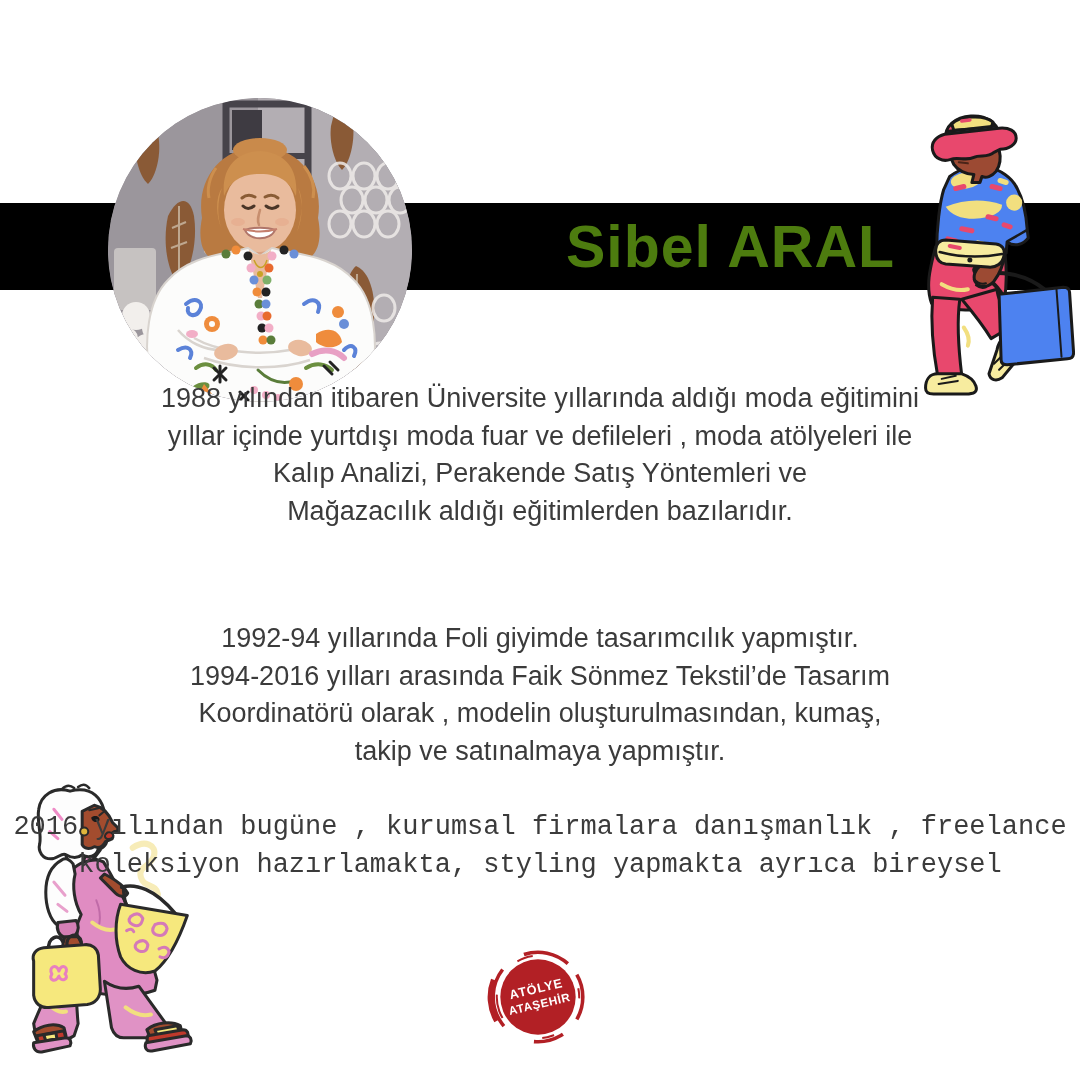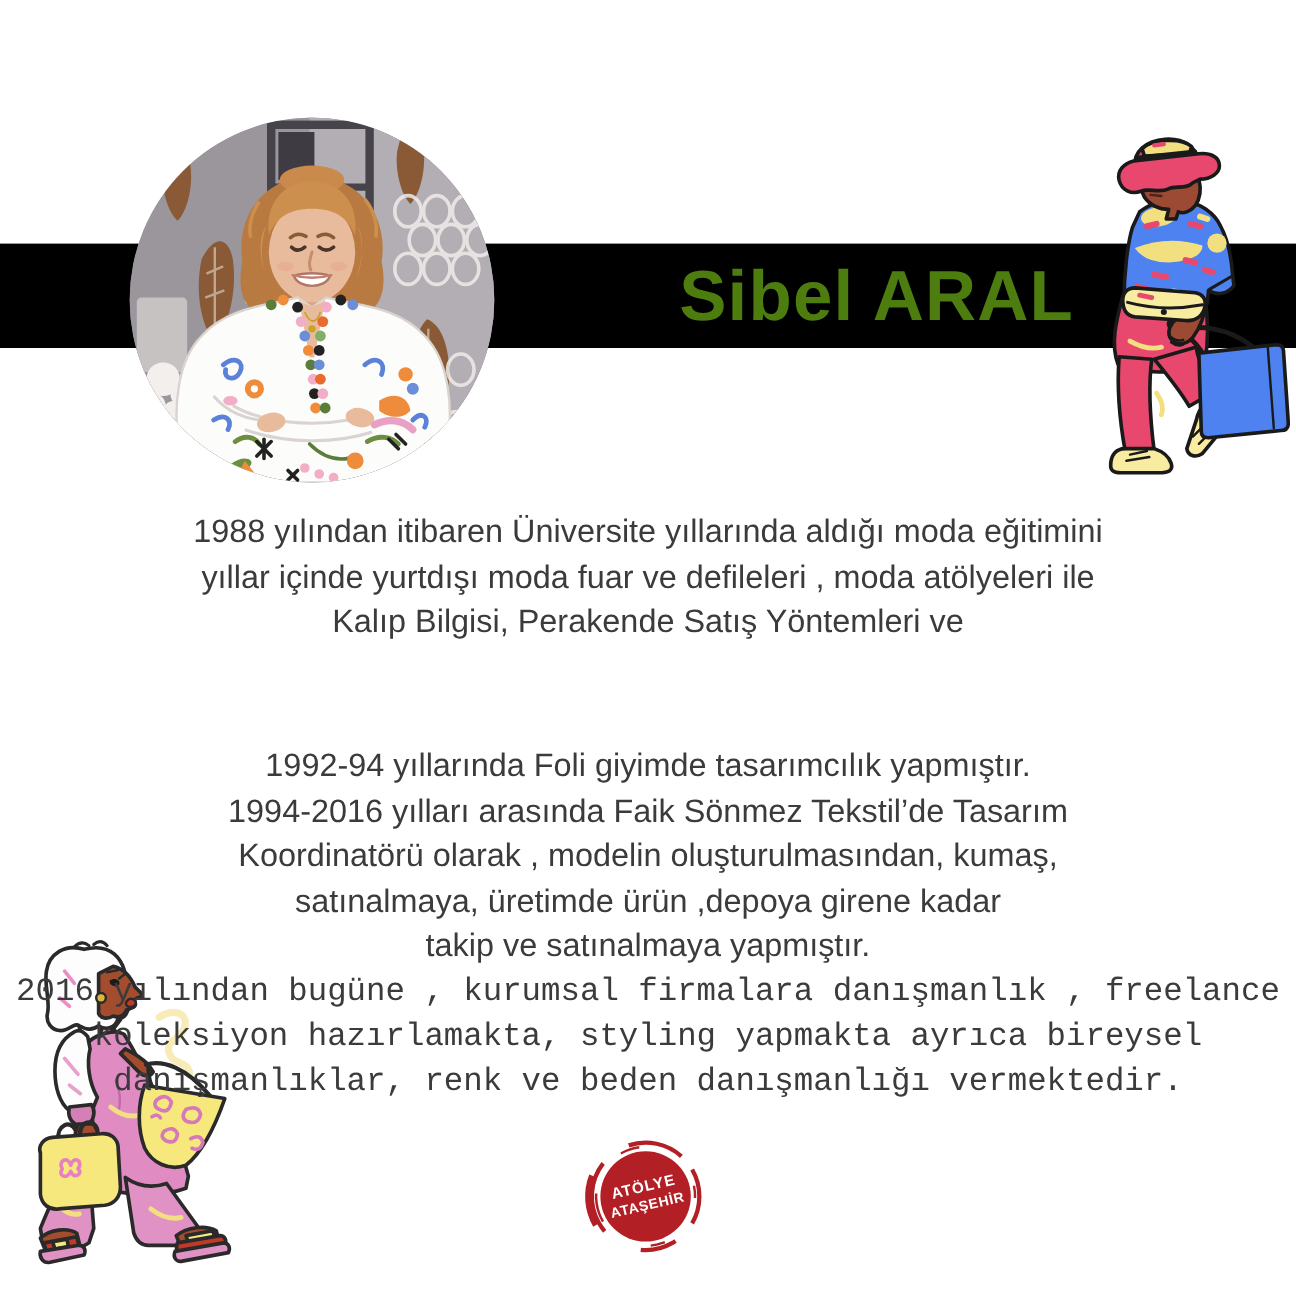--- a/index.html
+++ b/index.html
@@ -22,21 +22,21 @@
     border-radius:50%;overflow:hidden;z-index:3;background:#9b969c;
   }
   .illus{position:absolute;z-index:2;}
   .illus-top-right{left:903px;top:110px;width:172px;height:287px;}
   .illus-bottom-left{left:3px;top:781px;width:218px;height:278px;z-index:1;}
   .bio-para{
     position:absolute;left:0;width:1080px;text-align:center;
     color:#3b3b3b;font-size:27px;line-height:37.5px;z-index:4;
   }
   .bio-para .line{white-space:nowrap;}
-  .p1{top:425px;} .p2{top:620px;} .p3{top:809px;font-family:Liberation Mono, monospace;}
+  .p1{top:380px;} .p2{top:620px;} .p3{top:809px;font-family:Liberation Mono, monospace;}
   .stamp{position:absolute;left:482px;top:941px;width:112px;height:112px;z-index:5;}
 </style>
 </head>
 <body>
 
 <div class="canvas">
 
   <div class="banner"></div>
   <div class="page-title">Sibel ARAL</div>
 
@@ -254,33 +254,32 @@
       <path d="M45,21 L92,16 L93,23 L45,27 Z" fill="#4d82f0"></path>
       <path d="M58,11 L66,10" stroke="#e8486d" stroke-width="3.5" fill="none"></path>
       <path d="M60,23 L68,22" stroke="#f2df7f" stroke-width="3.5" fill="none"></path>
       <path d="M29,40 C27,32 33,26 41,24 L95,18 C105,17 112,21 112,28 C112,34 105,39 96,39 L90,42 C84,48 76,44 70,47 C62,51 54,46 47,49 C39,52 31,48 29,40 Z" fill="#e8486d"></path>
     </g>
   </svg>
 
   <div class="bio-para p1">
     <div class="line">1988 yılından itibaren Üniversite yıllarında aldığı moda eğitimini</div>
     <div class="line">yıllar içinde yurtdışı moda fuar ve defileleri , moda atölyeleri ile</div>
-    <div class="line">Kalıp Bilgisi, Perakende Satış Yöntemleri ve</div>
+    <div class="line">Kalıp Analizi, Perakende Satış Yöntemleri ve</div>
+    <div class="line">Mağazacılık aldığı eğitimlerden bazılarıdır.</div>
   </div>
   <div class="bio-para p2">
     <div class="line">1992-94 yıllarında Foli giyimde tasarımcılık yapmıştır.</div>
     <div class="line">1994-2016 yılları arasında Faik Sönmez Tekstil’de Tasarım</div>
     <div class="line">Koordinatörü olarak , modelin oluşturulmasından, kumaş,</div>
-    <div class="line">satınalmaya, üretimde ürün ,depoya girene kadar</div>
     <div class="line">takip ve satınalmaya yapmıştır.</div>
   </div>
   <div class="bio-para p3">
     <div class="line">2016 yılından bugüne , kurumsal firmalara danışmanlık , freelance</div>
     <div class="line">koleksiyon hazırlamakta, styling yapmakta ayrıca bireysel</div>
-    <div class="line">danışmanlıklar, renk ve beden danışmanlığı vermektedir.</div>
   </div>
 
   <svg class="illus illus-bottom-left" width="218" height="278" viewBox="0 0 215 275">
     <path d="M128,66 C140,58 152,63 149,74 C146,85 133,84 136,95 C139,106 151,101 153,112" stroke="#f7ecb8" stroke-width="6" fill="none" stroke-linecap="round"></path>
     <g stroke="#2a2a2a" stroke-width="3" stroke-linejoin="round" stroke-linecap="round">
 
       <path d="M56,180 C48,200 38,220 30,240 L32,252 C44,258 62,258 70,252 L74,240 C72,220 72,200 74,186 Z" fill="#e092c5"></path>
       <path d="M46,222 Q54,230 62,228" stroke="#f2df7f" stroke-width="4" fill="none"></path>
 
       <path d="M30,248 C38,241 52,239 60,244 L62,252 L34,258 Z" fill="#a34c2e"></path>

